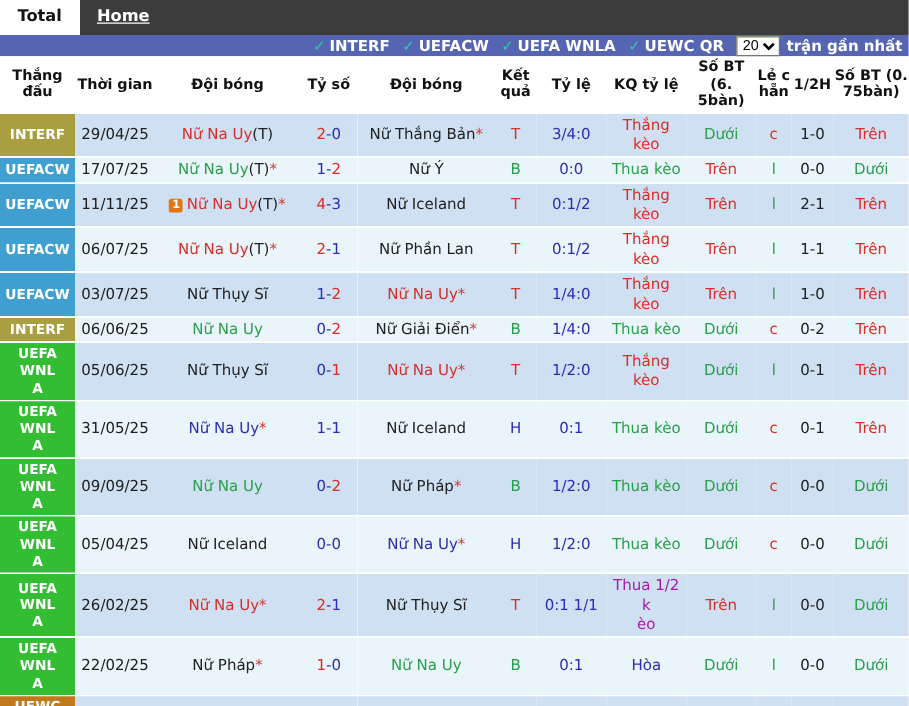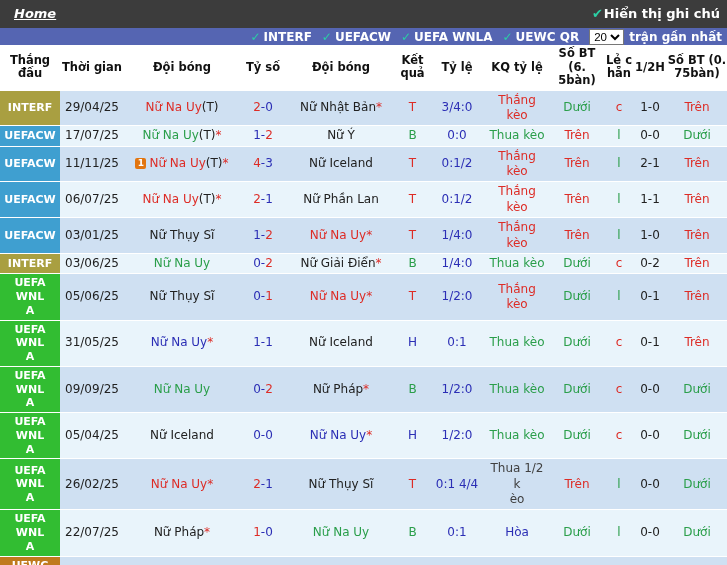--- a/index.html
+++ b/index.html
@@ -4,21 +4,21 @@
 <style>
   * { box-sizing: border-box; margin: 0; padding: 0; }
   html,body { width: 727px; height: 565px; overflow: hidden; background: #fff;
     font-family: "DejaVu Sans", "Liberation Sans", sans-serif; }
 
   
   .topbar { height: 28px; background: #3c3c3c; display: flex; align-items: stretch; color: #fff; }
   .topbar .title { line-height: 28px; padding: 0 10px 0 9px; font-weight: bold; font-size: 13.5px; }
   .tab { line-height: 28px; padding: 0 14px; font-weight: bold; font-size: 13px; cursor: pointer; }
   .tab.active { background: #fff; color: #141414; }
-  .tab.link { text-decoration: underline; font-style: italic; }
+  .tab.link { text-decoration: underline; }
   .note-toggle { margin-left: auto; line-height: 28px; padding-right: 7px; font-weight: bold; font-size: 13px; cursor: pointer; }
   .note-toggle .chk { font-weight: bold; margin-right: 1px; }
 
   
   .filterbar { height: 17px; background: #5565b2; display: flex; justify-content: flex-end;
     align-items: center; color: #fff; font-size: 12px; font-weight: bold; padding-right: 5px; }
   .fitem { display: flex; align-items: center; margin-left: 10px; cursor: pointer; }
   .fitem .chk { margin-right: 3px; font-weight: bold; }
   .count-select { margin-left: 10px; font-size: 11.5px; height: 16px; border: 1px solid #777; background: #fff; }
   .suffix { margin-left: 5px; }
@@ -36,24 +36,22 @@
   .star { color: #dd2c26; }
   .tag  { color: #212121; }
   .badge { display: inline-block; width: 11px; height: 11px; background: #e2750f; color: #fff;
     font-size: 9px; line-height: 11px; border-radius: 2px; font-weight: bold; margin-right: 3px;
     vertical-align: 1px; }
 </style>
 </head>
 <body>
 
 <div class="topbar" style="background: rgb(60, 60, 60);">
+  <span class="tab active">Total</span>
   <span class="tab link">Home</span>
-  <span class="note-toggle">
-    <span class="chk" style="color: rgb(43, 208, 165);">✔</span><span>Hiển thị ghi chú</span>
-  </span>
 </div>
 
 <div class="filterbar" style="background: rgb(85, 101, 178);">
   <span class="fitem">
     <span class="chk" style="color: rgb(43, 208, 165);">✓</span>
     <span>INTERF</span>
   </span>
   <span class="fitem">
     <span class="chk" style="color: rgb(43, 208, 165);">✓</span>
     <span>UEFACW</span>
@@ -106,21 +104,21 @@
         <th>Số BT (0.
 75bàn)</th>
       </tr>
     </thead>
   <tbody>
       <tr class="odd">
         <td class="league" style="background: rgb(169, 159, 65);">INTERF</td>
         <td>29/04/25</td>
         <td><span style="color: rgb(221, 44, 38);">Nữ Na Uy</span><span class="tag">(T)</span></td>
         <td><span style="color: rgb(221, 44, 38);">2</span><span style="color: rgb(43, 46, 181);">-</span><span style="color: rgb(43, 46, 181);">0</span></td>
-        <td><span style="color: rgb(33, 33, 33);">Nữ Nhật Bản</span><span class="star">*</span></td>
+        <td><span style="color: rgb(33, 33, 33);">Nữ Thắng Bản</span><span class="star">*</span></td>
         <td style="color: rgb(221, 44, 38);">T</td>
         <td style="color: rgb(43, 46, 181);">3/4:0</td>
         <td class="kq" style="color: rgb(221, 44, 38);">Thắng kèo</td>
         <td style="color: rgb(42, 158, 74);">Dưới</td>
         <td style="color: rgb(221, 44, 38);">c</td>
         <td>1-0</td>
         <td style="color: rgb(221, 44, 38);">Trên</td>
       </tr>
       <tr class="even">
         <td class="league" style="background: rgb(63, 159, 208);">UEFACW</td>
@@ -159,35 +157,35 @@
         <td style="color: rgb(221, 44, 38);">T</td>
         <td style="color: rgb(43, 46, 181);">0:1/2</td>
         <td class="kq" style="color: rgb(221, 44, 38);">Thắng kèo</td>
         <td style="color: rgb(221, 44, 38);">Trên</td>
         <td style="color: rgb(42, 158, 74);">l</td>
         <td>1-1</td>
         <td style="color: rgb(221, 44, 38);">Trên</td>
       </tr>
       <tr class="odd">
         <td class="league" style="background: rgb(63, 159, 208);">UEFACW</td>
-        <td>03/01/25</td>
+        <td>03/07/25</td>
         <td><span style="color: rgb(33, 33, 33);">Nữ Thụy Sĩ</span></td>
         <td><span style="color: rgb(43, 46, 181);">1</span><span style="color: rgb(43, 46, 181);">-</span><span style="color: rgb(221, 44, 38);">2</span></td>
         <td><span style="color: rgb(221, 44, 38);">Nữ Na Uy</span><span class="star">*</span></td>
         <td style="color: rgb(221, 44, 38);">T</td>
         <td style="color: rgb(43, 46, 181);">1/4:0</td>
         <td class="kq" style="color: rgb(221, 44, 38);">Thắng kèo</td>
         <td style="color: rgb(221, 44, 38);">Trên</td>
         <td style="color: rgb(42, 158, 74);">l</td>
         <td>1-0</td>
         <td style="color: rgb(221, 44, 38);">Trên</td>
       </tr>
       <tr class="even">
         <td class="league" style="background: rgb(169, 159, 65);">INTERF</td>
-        <td>03/06/25</td>
+        <td>06/06/25</td>
         <td><span style="color: rgb(42, 158, 74);">Nữ Na Uy</span></td>
         <td><span style="color: rgb(43, 46, 181);">0</span><span style="color: rgb(43, 46, 181);">-</span><span style="color: rgb(221, 44, 38);">2</span></td>
         <td><span style="color: rgb(33, 33, 33);">Nữ Giải Điển</span><span class="star">*</span></td>
         <td style="color: rgb(42, 158, 74);">B</td>
         <td style="color: rgb(43, 46, 181);">1/4:0</td>
         <td class="kq" style="color: rgb(42, 158, 74);">Thua kèo</td>
         <td style="color: rgb(42, 158, 74);">Dưới</td>
         <td style="color: rgb(221, 44, 38);">c</td>
         <td>0-2</td>
         <td style="color: rgb(221, 44, 38);">Trên</td>
@@ -253,32 +251,32 @@
         <td style="color: rgb(42, 158, 74);">Dưới</td>
       </tr>
       <tr class="odd">
         <td class="league" style="background: rgb(50, 189, 50);">UEFA WNL
 A</td>
         <td>26/02/25</td>
         <td><span style="color: rgb(221, 44, 38);">Nữ Na Uy</span><span class="star">*</span></td>
         <td><span style="color: rgb(221, 44, 38);">2</span><span style="color: rgb(43, 46, 181);">-</span><span style="color: rgb(43, 46, 181);">1</span></td>
         <td><span style="color: rgb(33, 33, 33);">Nữ Thụy Sĩ</span></td>
         <td style="color: rgb(221, 44, 38);">T</td>
-        <td style="color: rgb(43, 46, 181);">0:1 4/4</td>
-        <td class="kq" style="color: #404040;">Thua 1/2 k
+        <td style="color: rgb(43, 46, 181);">0:1 1/1</td>
+        <td class="kq" style="color: #a21caf;">Thua 1/2 k
 èo</td>
         <td style="color: rgb(221, 44, 38);">Trên</td>
         <td style="color: rgb(42, 158, 74);">l</td>
         <td>0-0</td>
         <td style="color: rgb(42, 158, 74);">Dưới</td>
       </tr>
       <tr class="even">
         <td class="league" style="background: rgb(50, 189, 50);">UEFA WNL
 A</td>
-        <td>22/07/25</td>
+        <td>22/02/25</td>
         <td><span style="color: rgb(33, 33, 33);">Nữ Pháp</span><span class="star">*</span></td>
         <td><span style="color: rgb(221, 44, 38);">1</span><span style="color: rgb(43, 46, 181);">-</span><span style="color: rgb(43, 46, 181);">0</span></td>
         <td><span style="color: rgb(42, 158, 74);">Nữ Na Uy</span></td>
         <td style="color: rgb(42, 158, 74);">B</td>
         <td style="color: rgb(43, 46, 181);">0:1</td>
         <td class="kq" style="color: rgb(43, 46, 181);">Hòa</td>
         <td style="color: rgb(42, 158, 74);">Dưới</td>
         <td style="color: rgb(42, 158, 74);">l</td>
         <td>0-0</td>
         <td style="color: rgb(42, 158, 74);">Dưới</td>

